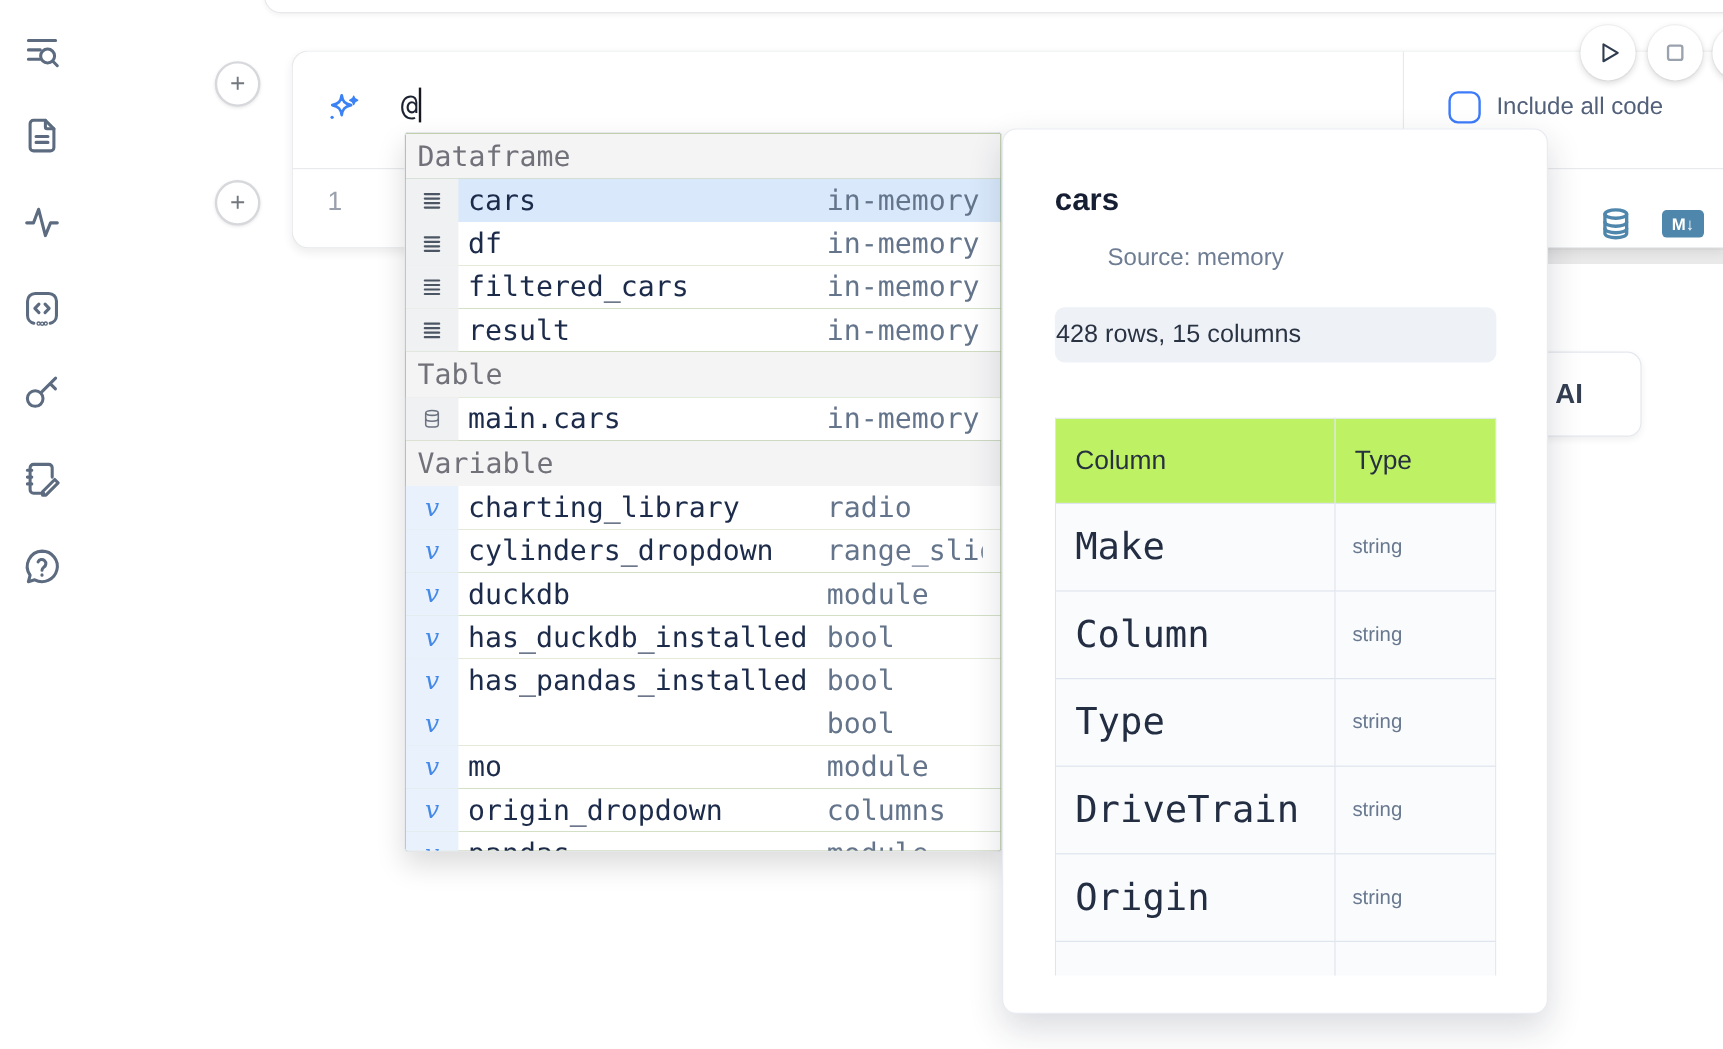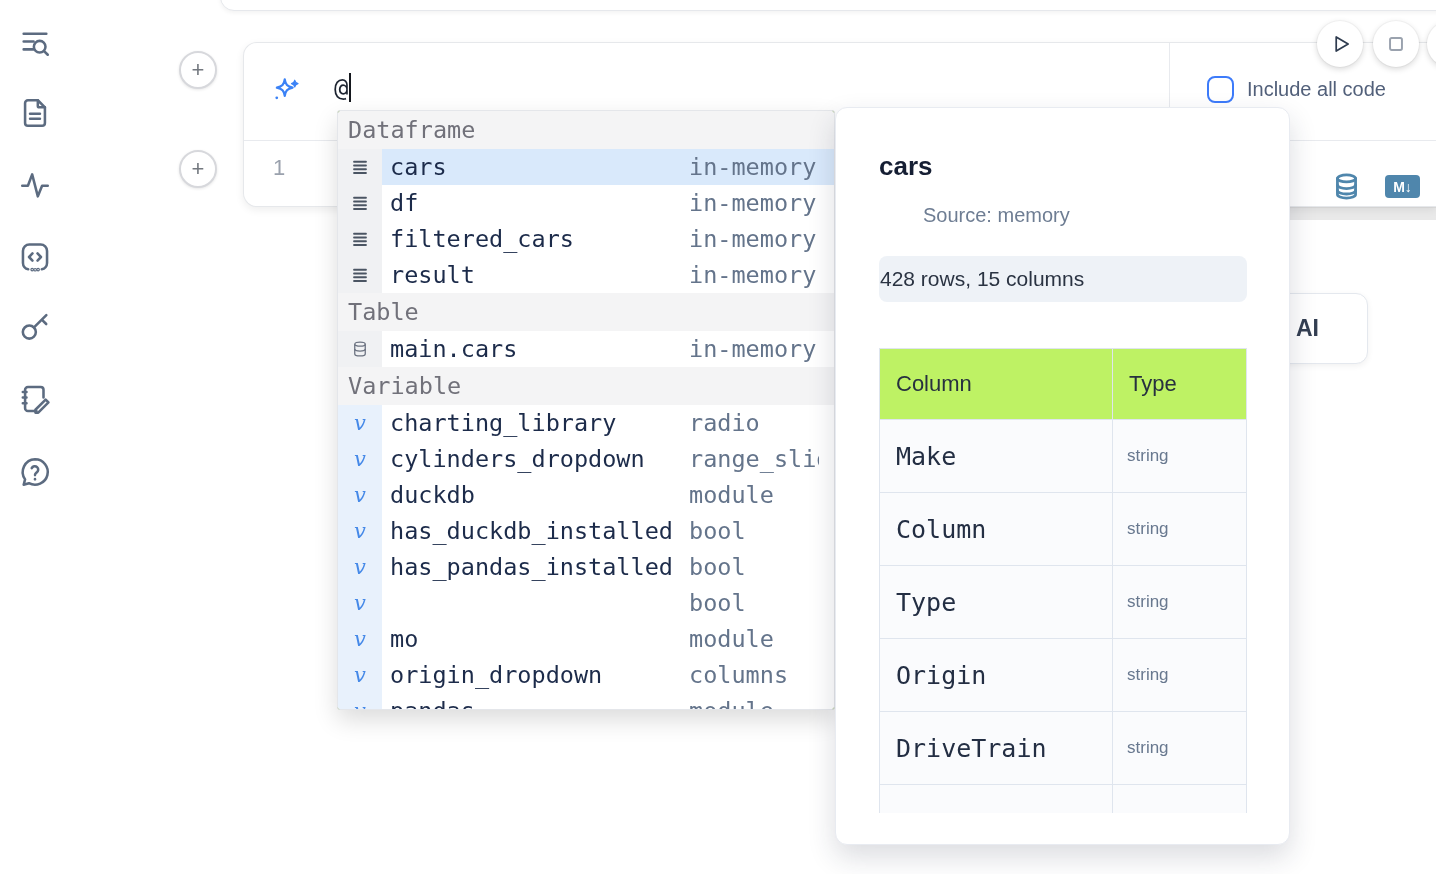--- a/index.html
+++ b/index.html
@@ -91,21 +91,21 @@
   .popup-badge { position:absolute; left:43px; top:148px; width:368px; height:46px;
                  background:#eef2f7; border-radius:8px; font-size:21px; color:#2a3342;
                  display:flex; align-items:center; padding-left:1px; }
   .popup-tablewrap { position:absolute; left:43px; top:240px; width:368px; height:465px;
                      overflow:hidden; }
   table.schema { border-collapse:collapse; width:368px; }
   table.schema th, table.schema td { border:1px solid #dfe5ee; text-align:left; }
   table.schema th { height:71px; background:#bef264; font-weight:400; font-size:22px;
                     color:#27303f; padding-left:16px; }
   table.schema td { height:73px; background:#fafbfd; }
-  td.c-name { font-family:"DejaVu Sans Mono",monospace; font-size:25px; color:#232e43;
+  td.c-name { font-family:"DejaVu Sans Mono",monospace; font-size:31px; color:#232e43;
               padding-left:16px; width:233px; }
   td.c-type { font-size:17px; color:#68788f; padding-left:14px; }
 </style>
 </head>
 <body>
 
 <nav id="sidebar">
     <div class="sidebar-icon" style="top: 26px;">
       <svg viewBox="0 0 24 24">
         <path d="M4 5.5h16M4 11h7M4 16.5h7"></path>
@@ -344,25 +344,25 @@
           </tr>
           <tr>
             <td class="c-name">Column</td>
             <td class="c-type">string</td>
           </tr>
           <tr>
             <td class="c-name">Type</td>
             <td class="c-type">string</td>
           </tr>
           <tr>
+            <td class="c-name">DriveTrain</td>
+            <td class="c-type">string</td>
+          </tr>
+          <tr>
             <td class="c-name">Origin</td>
-            <td class="c-type">string</td>
-          </tr>
-          <tr>
-            <td class="c-name">DriveTrain</td>
             <td class="c-type">string</td>
           </tr>
           <tr>
             <td class="c-name"></td>
             <td class="c-type"></td>
           </tr>
         </tbody>
     </table>
   </div>
 </div>

